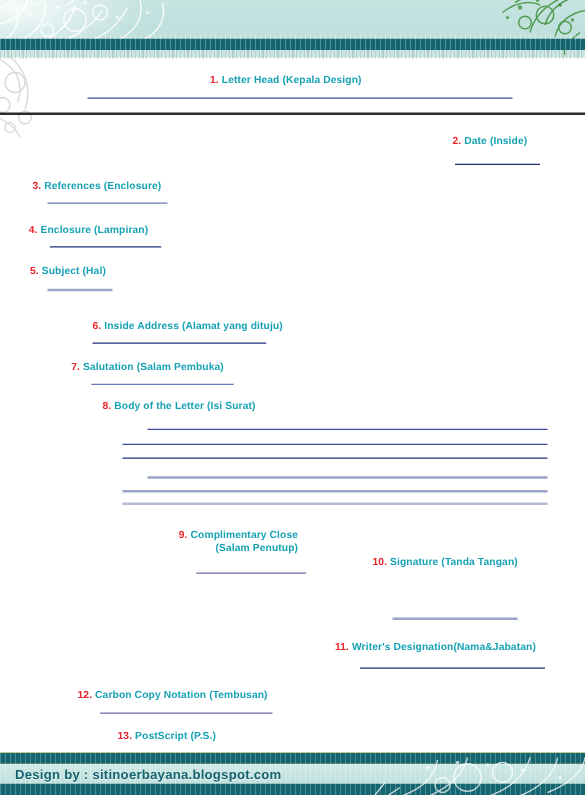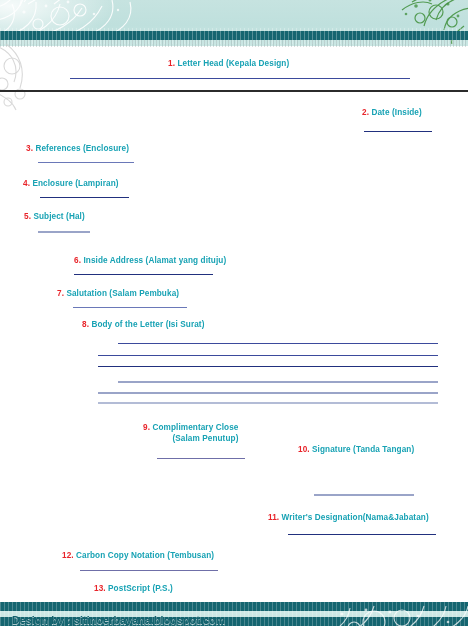--- a/index.html
+++ b/index.html
@@ -97,21 +97,21 @@
   .rule.blue   { border-top: 1.4px solid #3b4a9c; }
   .rule.mid    { border-top: 1.6px solid #6a78b8; }
   .rule.light  { border-top: 2px solid #9aa4c8; }
   .rule.pale   { border-top: 2.4px solid #b3bcd6; }
   .rule.violet { border-top: 1.5px solid #6f6fa8; }
 
   
   .footer {
     position: absolute;
     left: 0; top: 602px;
-    width: 468px; height: 24px;
+    width: 468px; height: 34px;
     overflow: hidden;
     background: #fde047;
   }
   .footer-bar-top {
     position: absolute; left: 0; top: 0;
     width: 468px; height: 9px;
     background: #156570;
   }
   .footer-bar-bottom {
     position: absolute; left: 0; bottom: 0;

